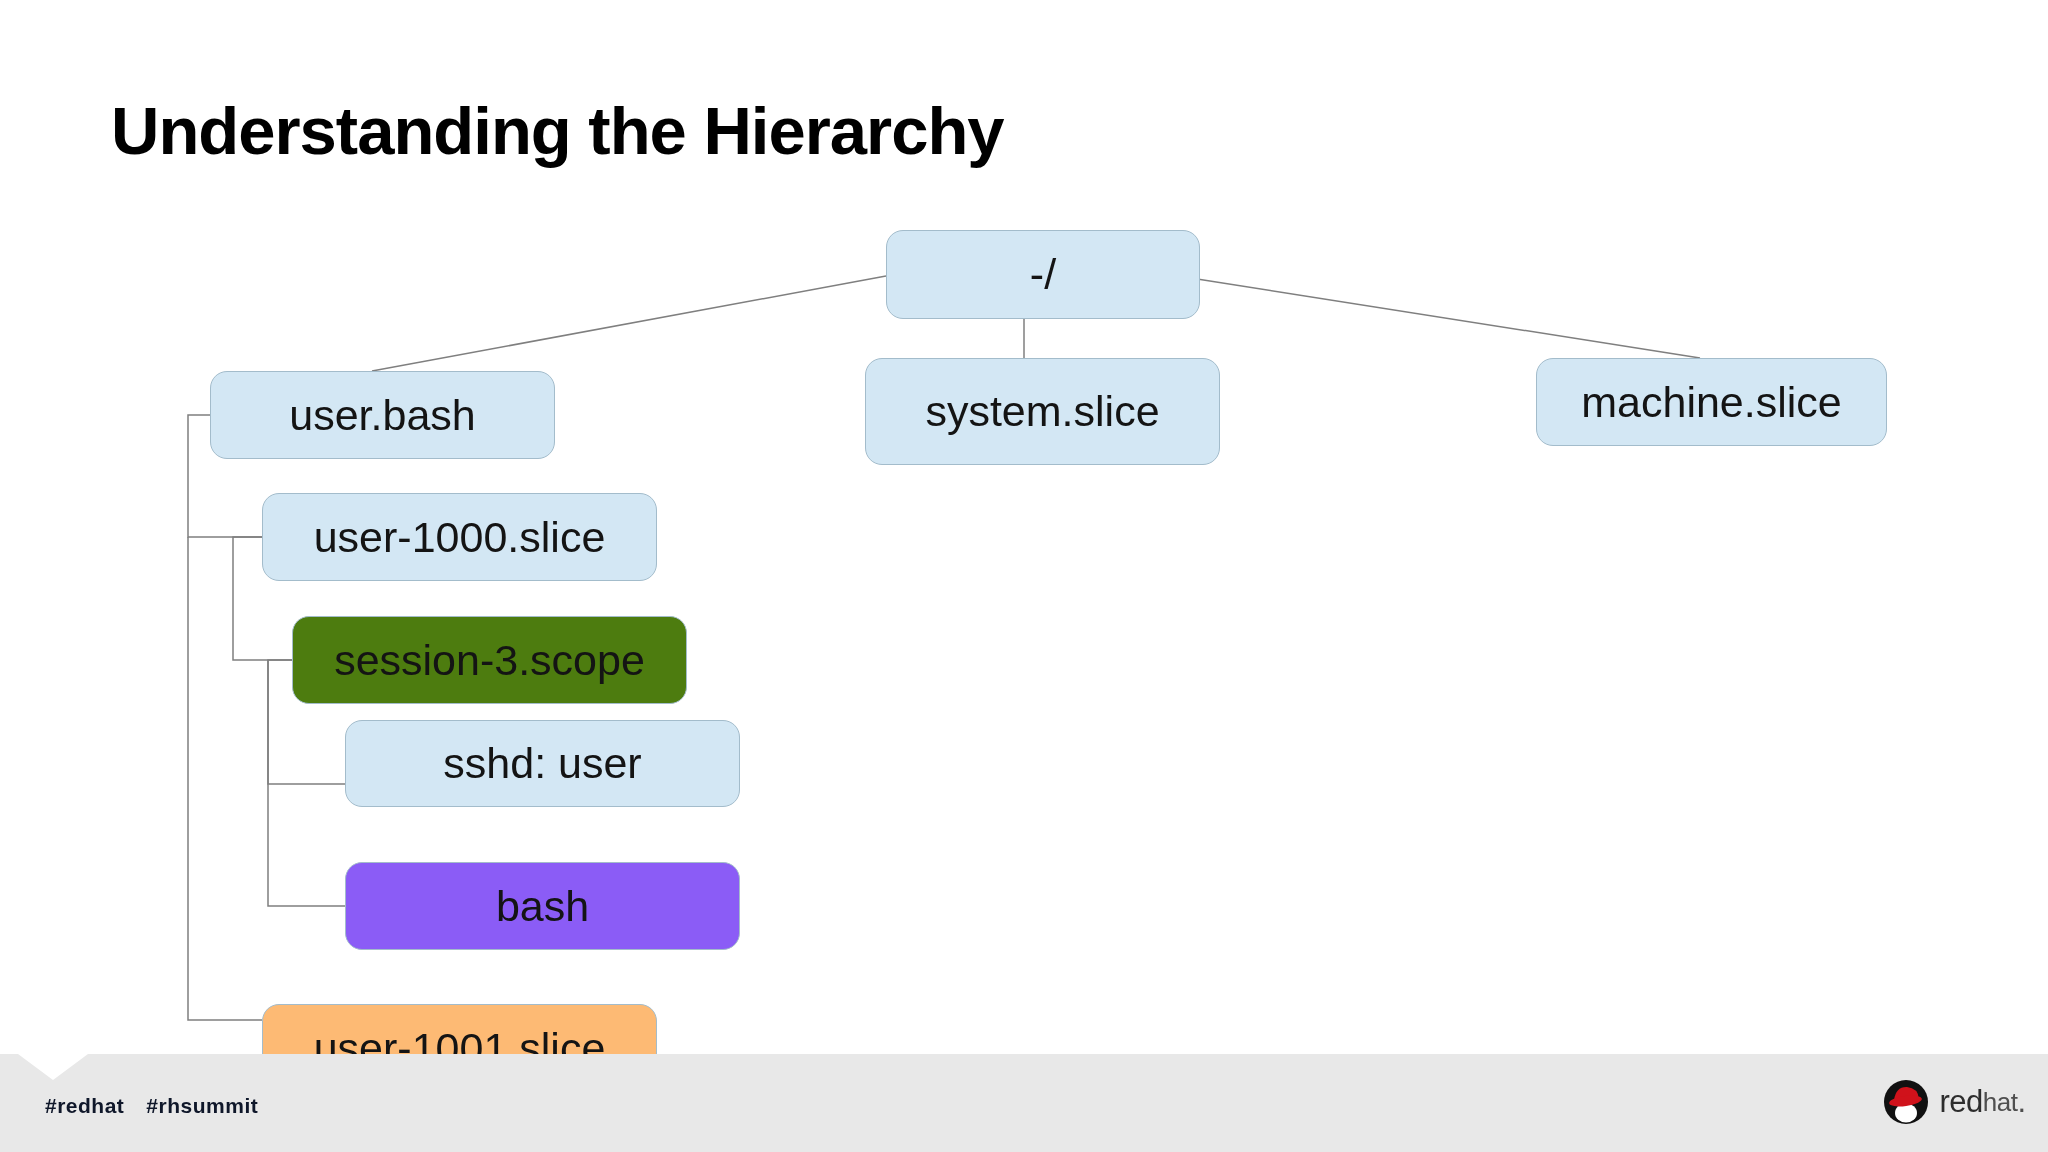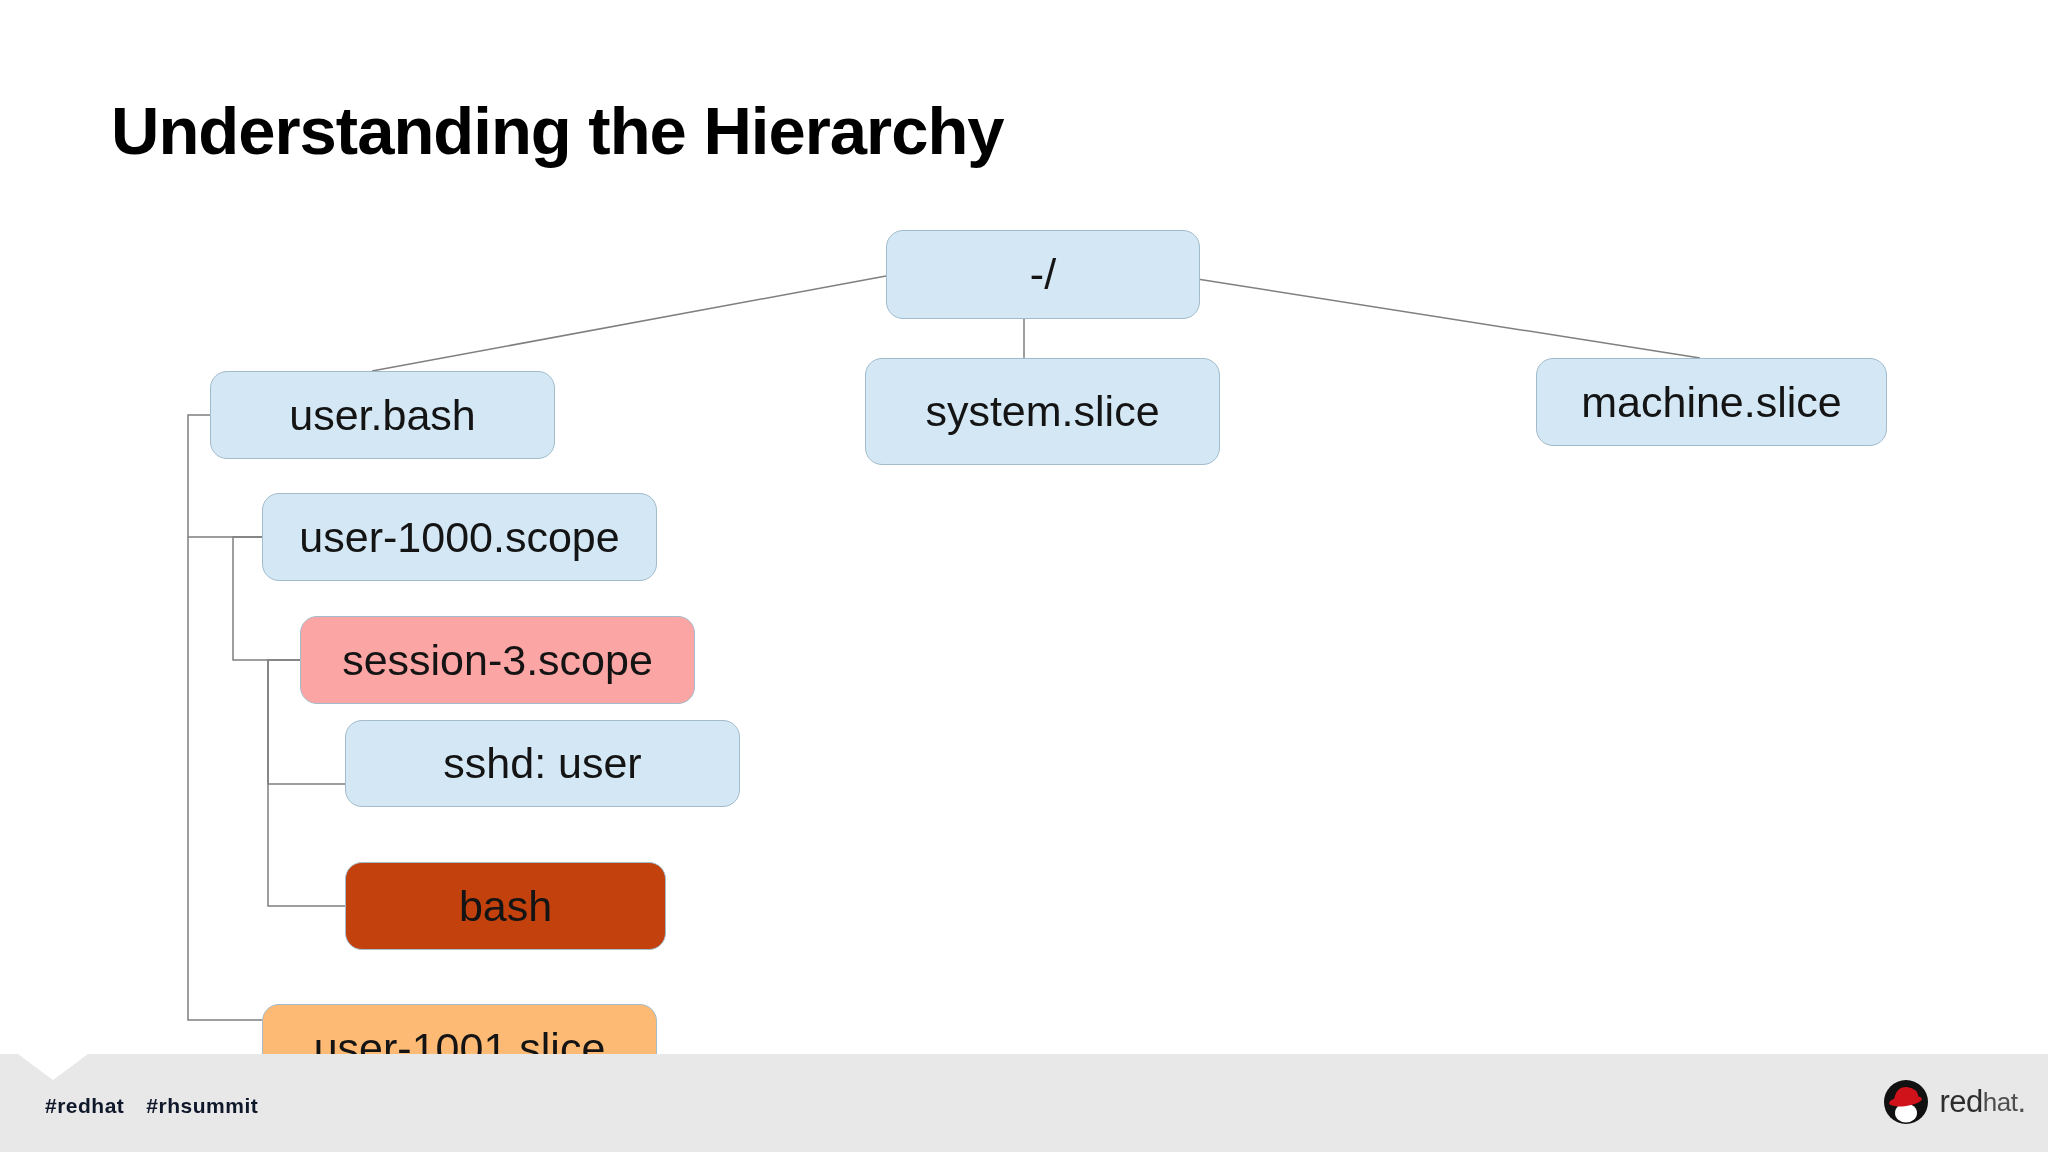--- a/index.html
+++ b/index.html
@@ -61,24 +61,24 @@
       <polyline points="262,537 233,537 233,660 300,660" fill="none" stroke="#7f7f7f" stroke-width="1.5"></polyline>
       <polyline points="300,660 268,660 268,784 345,784" fill="none" stroke="#7f7f7f" stroke-width="1.5"></polyline>
       <polyline points="268,660 268,906 345,906" fill="none" stroke="#7f7f7f" stroke-width="1.5"></polyline>
     </svg>
 
   <div id="nodes">
       <div class="node" style="left: 886px; top: 230px; width: 314px; height: 89px; background: rgb(211, 231, 244); border: 1px solid rgb(163, 188, 203);">-/</div>
       <div class="node" style="left: 210px; top: 371px; width: 345px; height: 88px; background: rgb(211, 231, 244); border: 1px solid rgb(163, 188, 203);">user.bash</div>
       <div class="node" style="left: 865px; top: 358px; width: 355px; height: 107px; background: rgb(211, 231, 244); border: 1px solid rgb(163, 188, 203);">system.slice</div>
       <div class="node" style="left: 1536px; top: 358px; width: 351px; height: 88px; background: rgb(211, 231, 244); border: 1px solid rgb(163, 188, 203);">machine.slice</div>
-      <div class="node" style="left: 262px; top: 493px; width: 395px; height: 88px; background: rgb(211, 231, 244); border: 1px solid rgb(163, 188, 203);">user-1000.scope</div>
-      <div class="node" style="left: 300px; top: 616px; width: 395px; height: 88px; background: #fca5a5; border: 1px solid rgb(163, 188, 203);">session-3.scope</div>
+      <div class="node" style="left: 262px; top: 493px; width: 395px; height: 88px; background: rgb(211, 231, 244); border: 1px solid rgb(163, 188, 203);">user-1000.slice</div>
+      <div class="node" style="left: 292px; top: 616px; width: 395px; height: 88px; background: #4d7c0f; border: 1px solid rgb(163, 188, 203);">session-3.scope</div>
       <div class="node" style="left: 345px; top: 720px; width: 395px; height: 87px; background: rgb(211, 231, 244); border: 1px solid rgb(163, 188, 203);">sshd: user</div>
-      <div class="node" style="left: 345px; top: 862px; width: 321px; height: 88px; background: #c2410c; border: 1px solid rgb(163, 188, 203);">bash</div>
+      <div class="node" style="left: 345px; top: 862px; width: 395px; height: 88px; background: #8b5cf6; border: 1px solid rgb(163, 188, 203);">bash</div>
       <div class="node" style="left: 262px; top: 1004px; width: 395px; height: 88px; background: #fdba74; border: 1px solid rgb(163, 188, 203);">user-1001.slice</div>
     </div>
 
   <footer class="bar" style="background: rgb(232, 232, 232);">
     <div class="notch"></div>
     <div class="hashtags" style="color: #0f172a;">
       <span>#redhat</span><span>#rhsummit</span>
     </div>
     <div class="logo">
       <svg width="48" height="48" viewBox="0 0 48 48" xmlns="http://www.w3.org/2000/svg">

